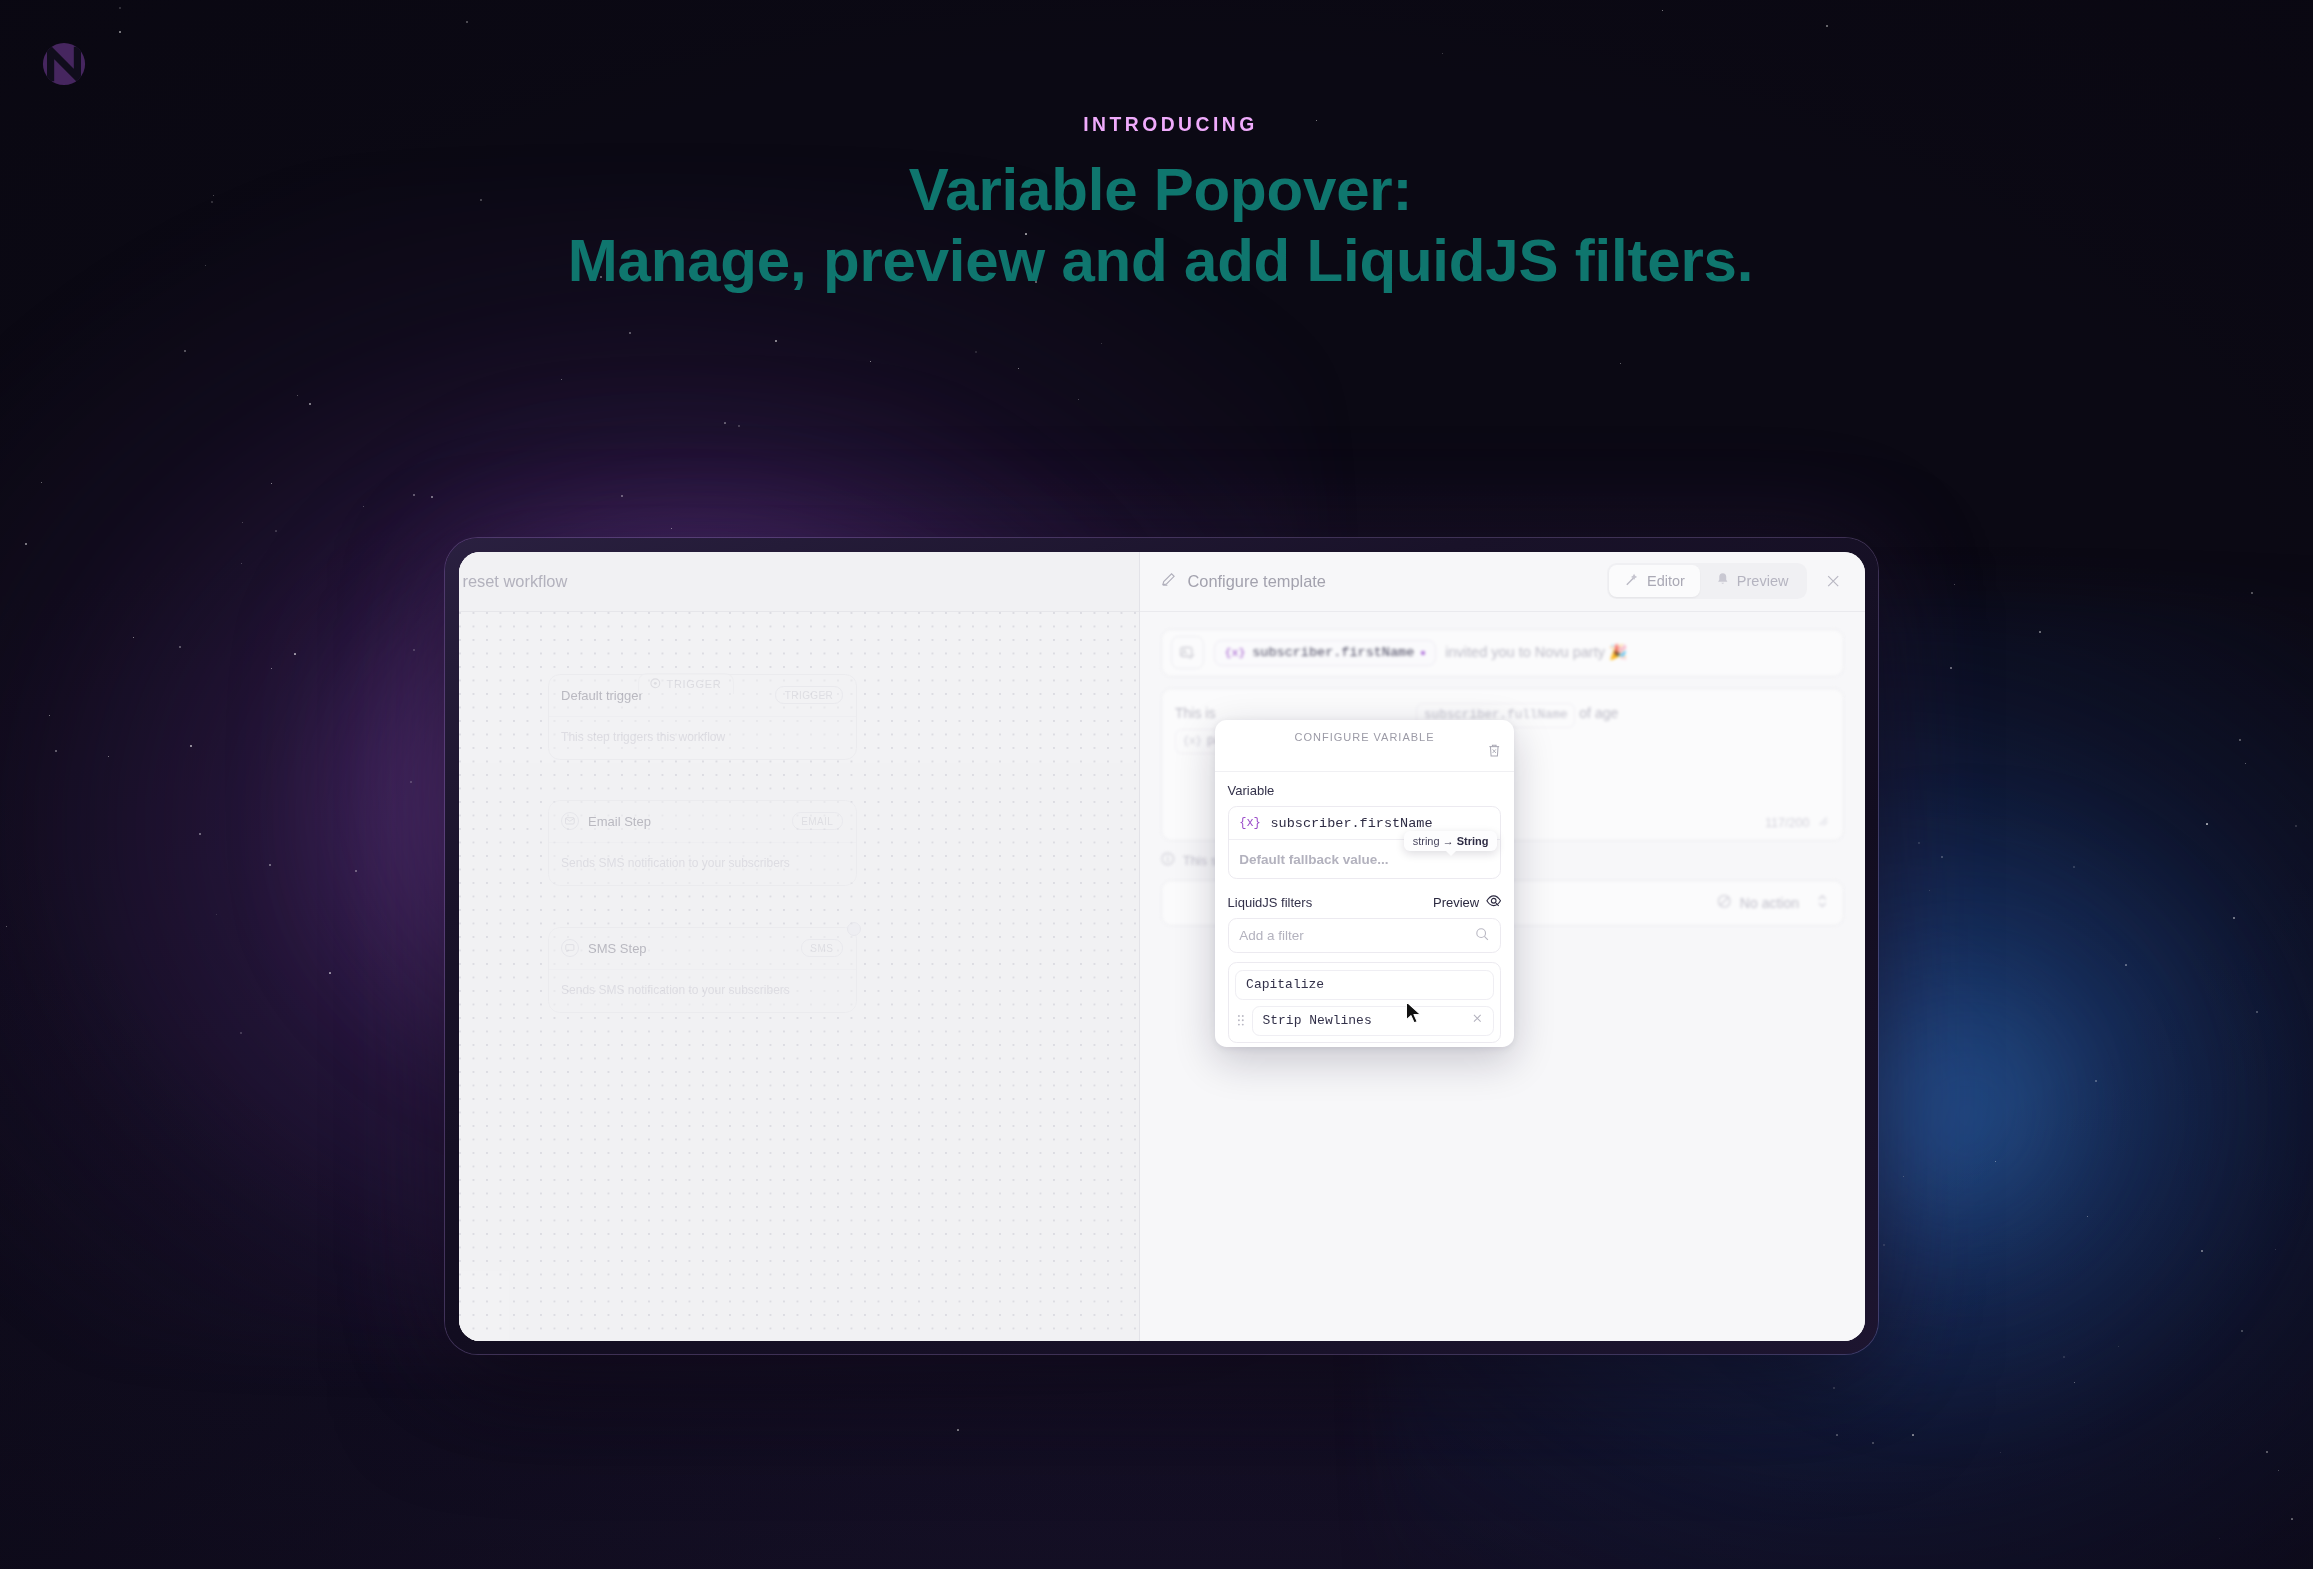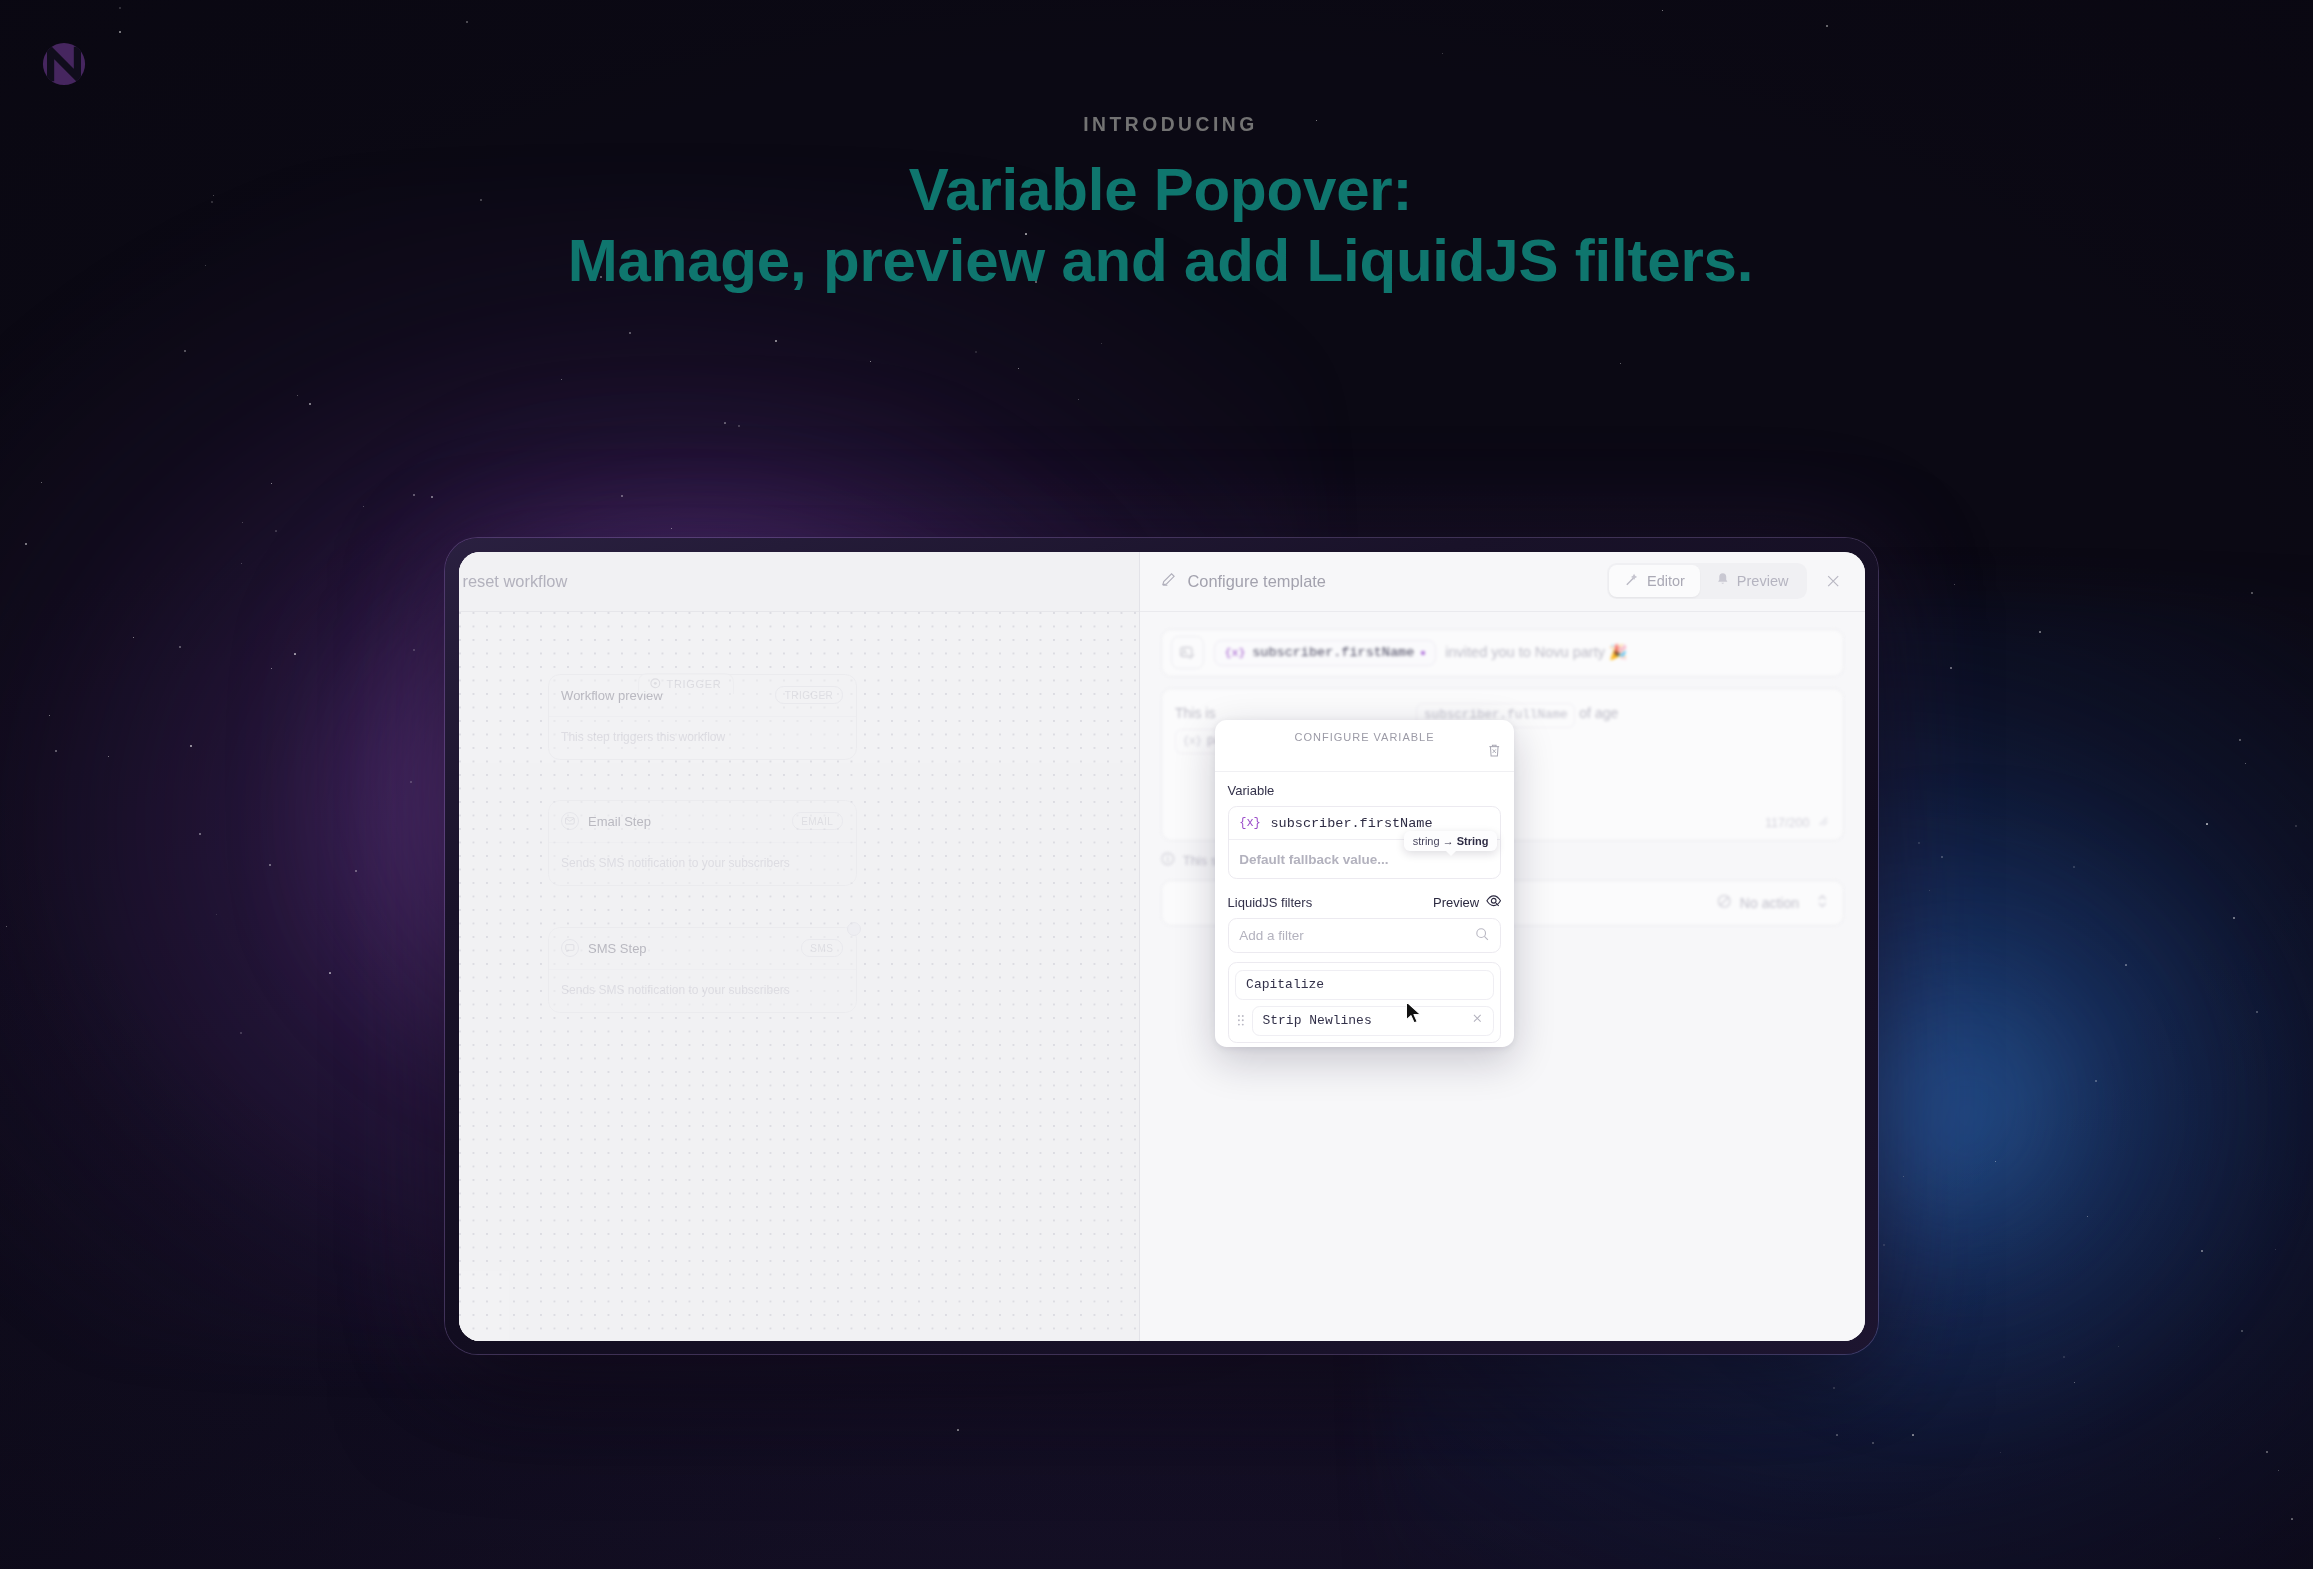--- a/index.html
+++ b/index.html
@@ -76,21 +76,21 @@
     width:46px; height:46px; z-index:40;
   }
 
   
   .headline-wrap{
     position:absolute; left:0; right:0; top:114px;
     text-align:center; z-index:30;
   }
   .eyebrow{
     font-size:19.3px; letter-spacing:3.5px; font-weight:700;
-    color:#737373; text-transform:uppercase;margin-left:28px;
+    color:#f0abfc; text-transform:uppercase;margin-left:28px;
   }
   .headline{
     margin-top:19.3px;
     font-size:60px; line-height:1.18; font-weight:700;
     color:#0f766e; letter-spacing:-0.2px;padding-left:8px;
   }
   .headline .l2{ display:block; }
 
   
   .device{
@@ -589,21 +589,21 @@
 
       <div class="step" style="top:62px;">
         <div class="trigger-tab">
           <svg width="10.6" height="10.6" viewBox="0 0 12 12">
             <circle cx="6" cy="6" r="5" fill="none" stroke="#b6b5c0" stroke-width="1.2"></circle>
             <circle cx="6" cy="6" r="1.6" fill="#b6b5c0"></circle>
           </svg>
           <span>TRIGGER</span>
         </div>
         <div class="step-head">
-          <div class="step-title">Workflow preview</div>
+          <div class="step-title">Default trigger</div>
           <div class="step-pill">TRIGGER</div>
         </div>
         <div class="step-body">This step triggers this workflow</div>
       </div>
 
       <div class="step" style="top:188px;">
         <div class="step-head">
           <span class="step-icon">
             <svg width="9.7" height="7.7" viewBox="0 0 12 9">
               <rect x="0.6" y="0.6" width="10.8" height="7.8" rx="1.4" fill="none" stroke="#c8c7d1" stroke-width="1"></rect>

